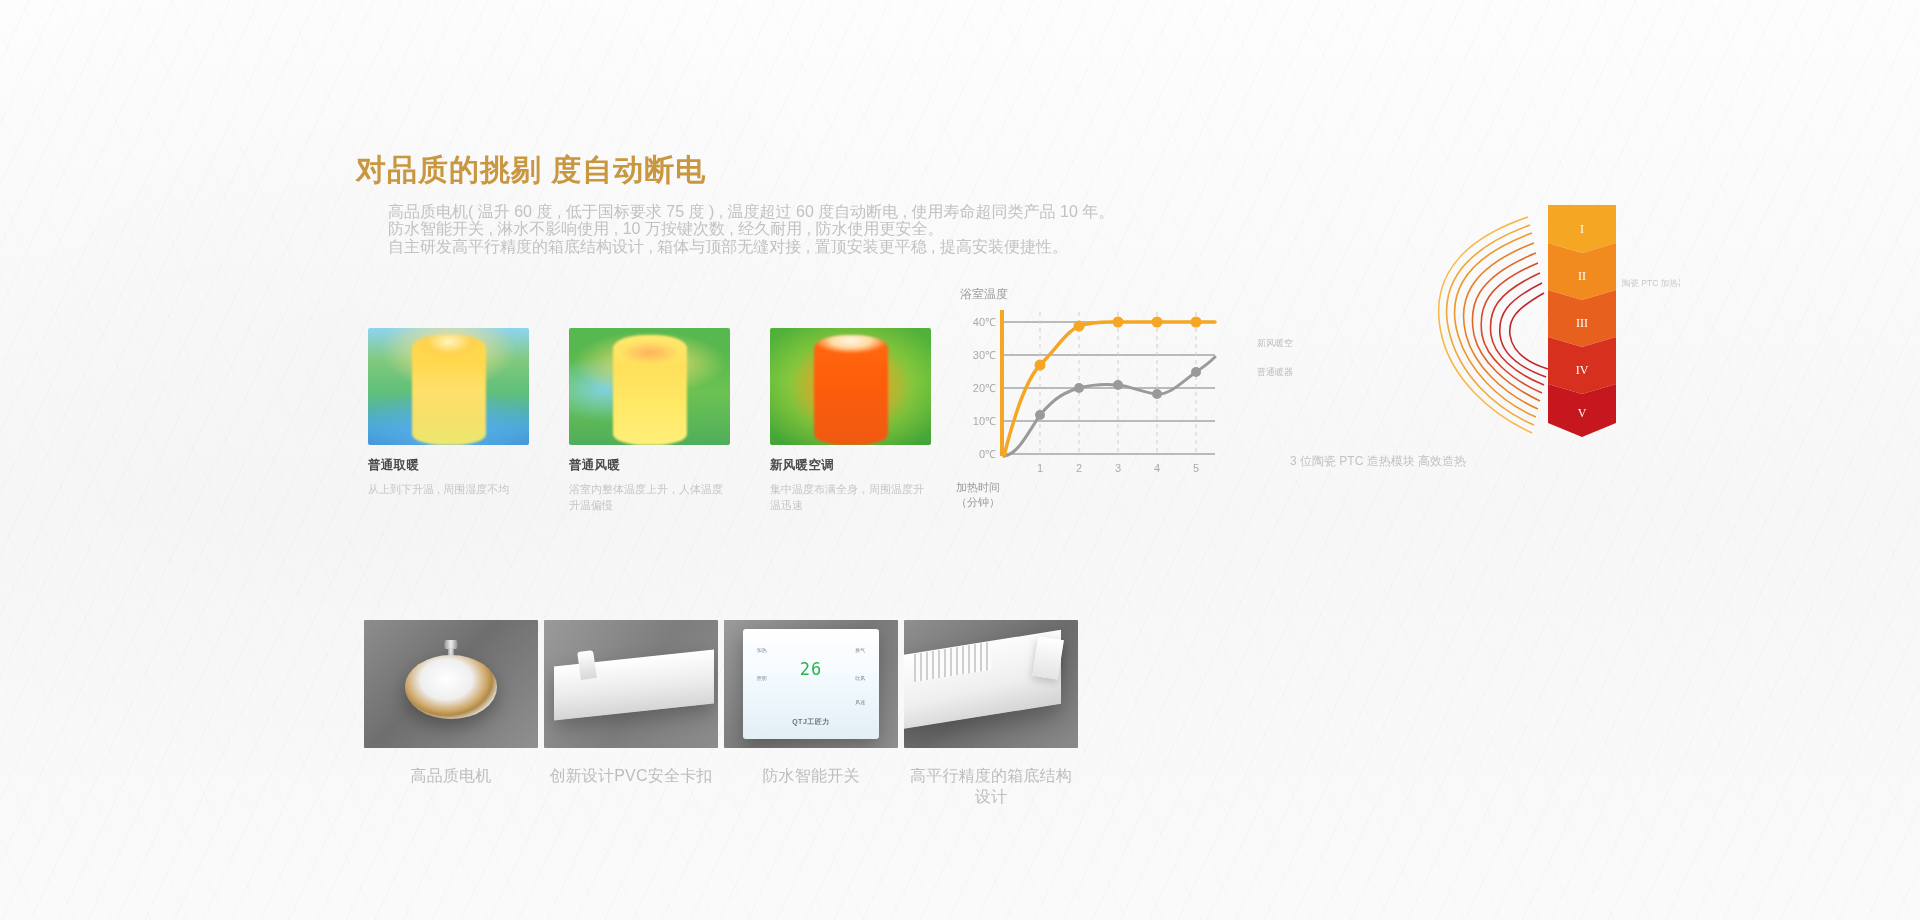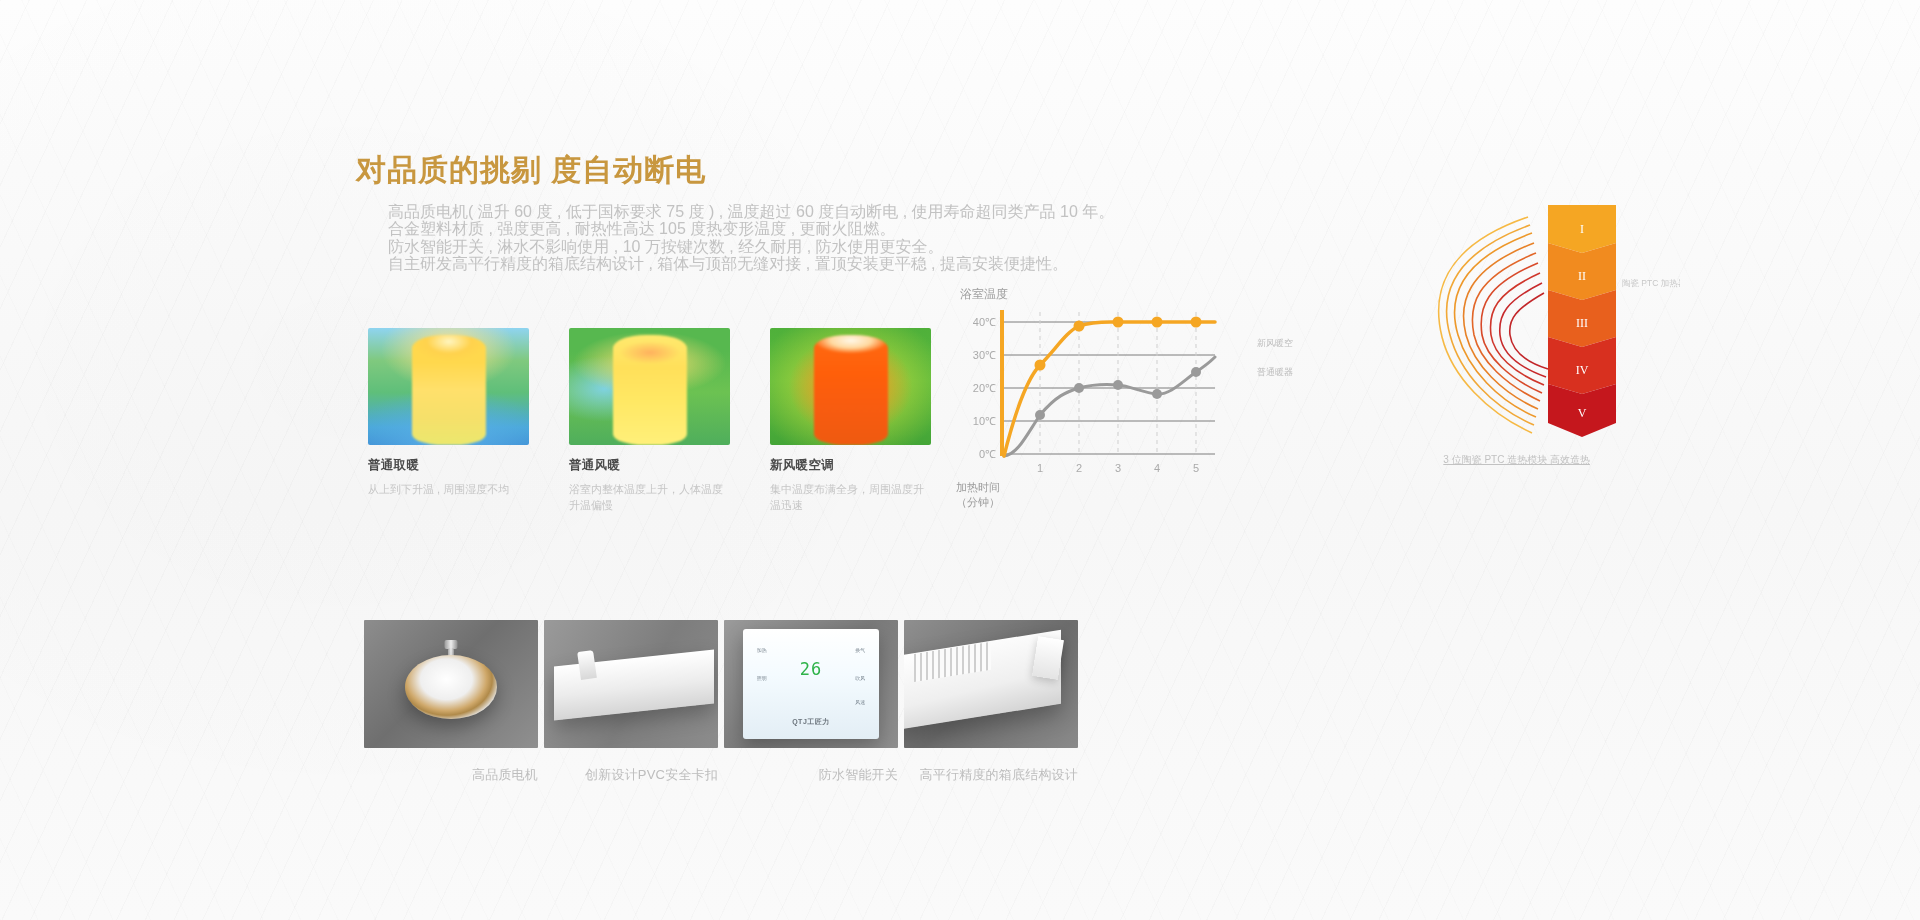--- a/index.html
+++ b/index.html
@@ -107,22 +107,22 @@
   .legend-a{
     position:absolute; left:297px; top:47px; font-size:9px; color:#bdbdbd; white-space:nowrap;
   }
   .legend-b{
     position:absolute; left:297px; top:76px; font-size:9px; color:#bdbdbd; white-space:nowrap;
   }
 
   
   .ptc-wrap{ position:absolute; left:1380px; top:185px; width:300px; height:270px; }
   .ptc-caption{
-    position:absolute; left:-90px; top:268px; width:300px; text-align:right;
-    font-size:10px; color:#c2c2c2; white-space:nowrap;text-decoration:underline;
+    position:absolute; left:-90px; top:268px; width:300px; text-align:left;
+    font-size:12px; color:#c2c2c2; white-space:nowrap;
   }
 
   
   .gallery{ position:absolute; left:364px; top:620px; display:flex; gap:6px; }
   .gal-item{ width:174px; }
   .gal-img{ width:174px; height:128px; position:relative; overflow:hidden; border-radius:1px; }
 
   .g1 .gal-img{ background:linear-gradient(135deg,#8d8d8d 0%,#6f6f6f 45%,#909090 100%); }
   .g1 .motor{
     position:absolute; left:50%; top:52%; transform:translate(-50%,-50%);
@@ -196,34 +196,33 @@
     background:repeating-linear-gradient(90deg,#cfcfcf 0px,#cfcfcf 2px,#fbfbfb 2px,#fbfbfb 6px);
     transform:skewY(-9deg);
   }
   .g5 .tag{
     position:absolute; right:10%; top:14%; width:26px; height:40px;
     background:linear-gradient(180deg,#fff,#e4e4e4); transform:rotate(9deg);
     box-shadow:0 3px 8px rgba(0,0,0,.2);
   }
 
   .gal-cap{
-    margin-top:18px; text-align:right; font-size:13px; color:#bdbdbd; letter-spacing:.2px;
+    margin-top:18px; text-align:center; font-size:16px; color:#bdbdbd; letter-spacing:.2px;
   }
 </style>
 </head>
 <body>
 
 <div class="page">
   <div class="bg-texture"></div>
 
   <div class="headline">对品质的挑剔 度自动断电</div>
 
   <div class="body-copy">
     <p>高品质电机( 温升 60 度 , 低于国标要求 75 度 ) , 温度超过 60 度自动断电 , 使用寿命超同类产品 10 年。</p>
-    <p>合金塑料材质 , 强度更高 , 耐热性高达 105 度热变形温度 , 更耐火阻燃。</p>
     <p>防水智能开关 , 淋水不影响使用 , 10 万按键次数 , 经久耐用 , 防水使用更安全。</p>
     <p>自主研发高平行精度的箱底结构设计 , 箱体与顶部无缝对接 , 置顶安装更平稳 , 提高安装便捷性。</p>
   </div>
 
   <div class="thermal-row">
     <div class="thermal-card t1">
       <div class="thermal-img">
         <div class="figure"></div>
       </div>
       <div class="thermal-title">普通取暖</div>

